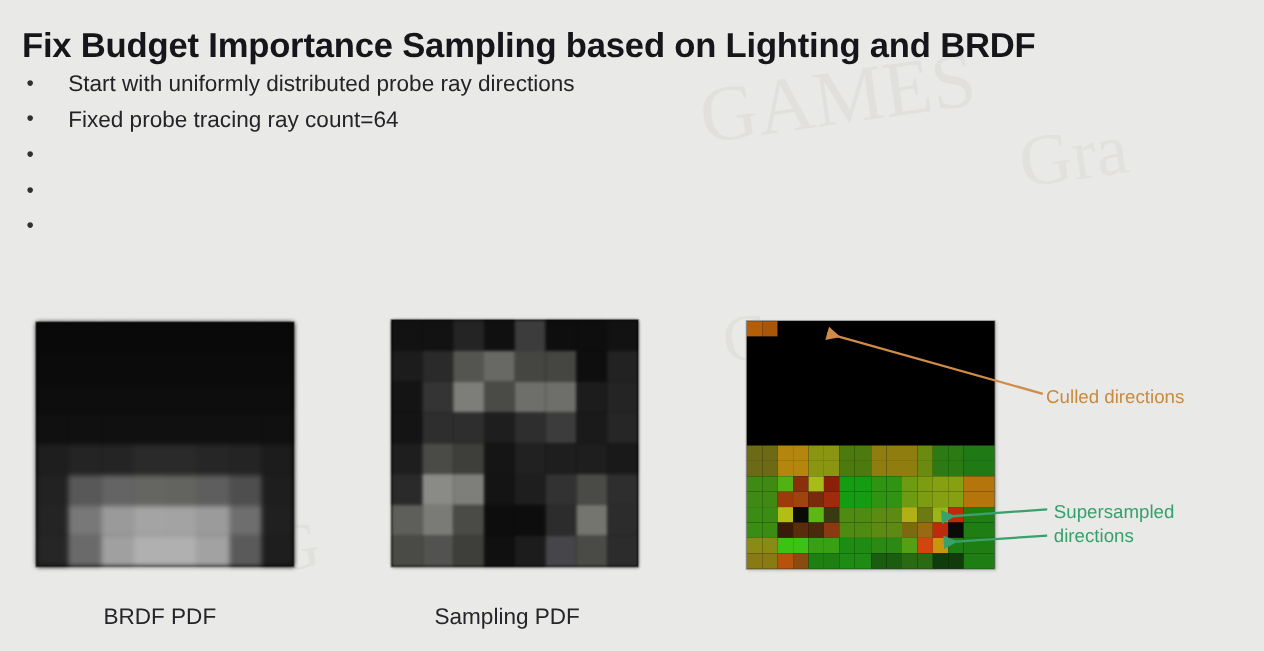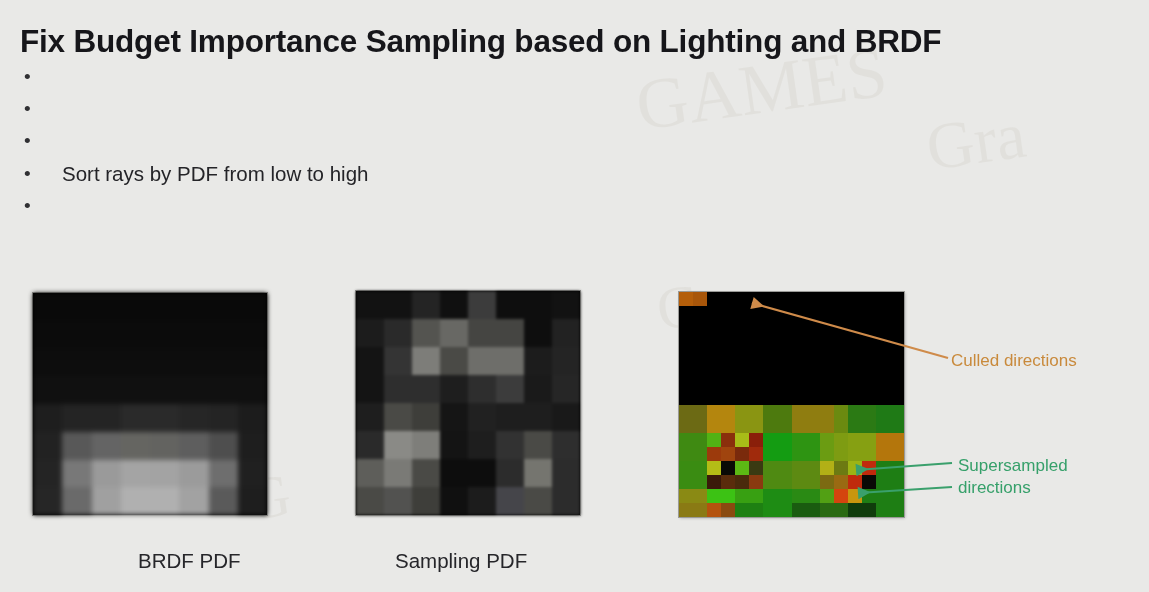--- a/index.html
+++ b/index.html
@@ -92,21 +92,21 @@
   #fig-brdf .grid  { filter: blur(2.4px); }
   #fig-light .grid { filter: blur(1.6px); }
   #fig-comb .grid  { filter: blur(0.7px); }
 
   .fig-caption {
     position: absolute;
     font-size: 20.5px;
     color: #26262a;
     white-space: nowrap;
   }
-  #cap-brdf  { left: 94px;  top: 549px; margin-left: 44px; }
+  #cap-brdf  { left: 94px;  top: 549px; }
   #cap-light { left: 395px; top: 549px; }
 
   
   #annotations {
     position: absolute;
     left: 0; top: 0;
     width: 1149px;
     height: 592px;
     pointer-events: none;
     z-index: 5;
@@ -140,30 +140,31 @@
   </g>
 </svg>
 
 <div id="slide">
 
   <h1 id="title">Fix Budget Importance Sampling based on Lighting and BRDF</h1>
 
   <div id="bullets">
     <div class="bullet-row">
       <span class="bullet-dot">•</span>
+      <span class="bullet-text">Start with uniformly distributed probe ray directions</span>
+    </div>
+    <div class="bullet-row">
+      <span class="bullet-dot">•</span>
+      <span class="bullet-text">Fixed probe tracing ray count=64</span>
     </div>
     <div class="bullet-row">
       <span class="bullet-dot">•</span>
     </div>
     <div class="bullet-row">
       <span class="bullet-dot">•</span>
-    </div>
-    <div class="bullet-row">
-      <span class="bullet-dot">•</span>
-      <span class="bullet-text">Sort rays by PDF from low to high</span>
     </div>
     <div class="bullet-row">
       <span class="bullet-dot">•</span>
     </div>
   </div>
 
   <div class="figure" id="fig-brdf">
     <div class="grid" style="grid-template-columns: repeat(8, 1fr); grid-template-rows: repeat(8, 1fr);">
         <i style="background: rgb(9, 9, 9);"></i>
         <i style="background: rgb(9, 9, 9);"></i>

